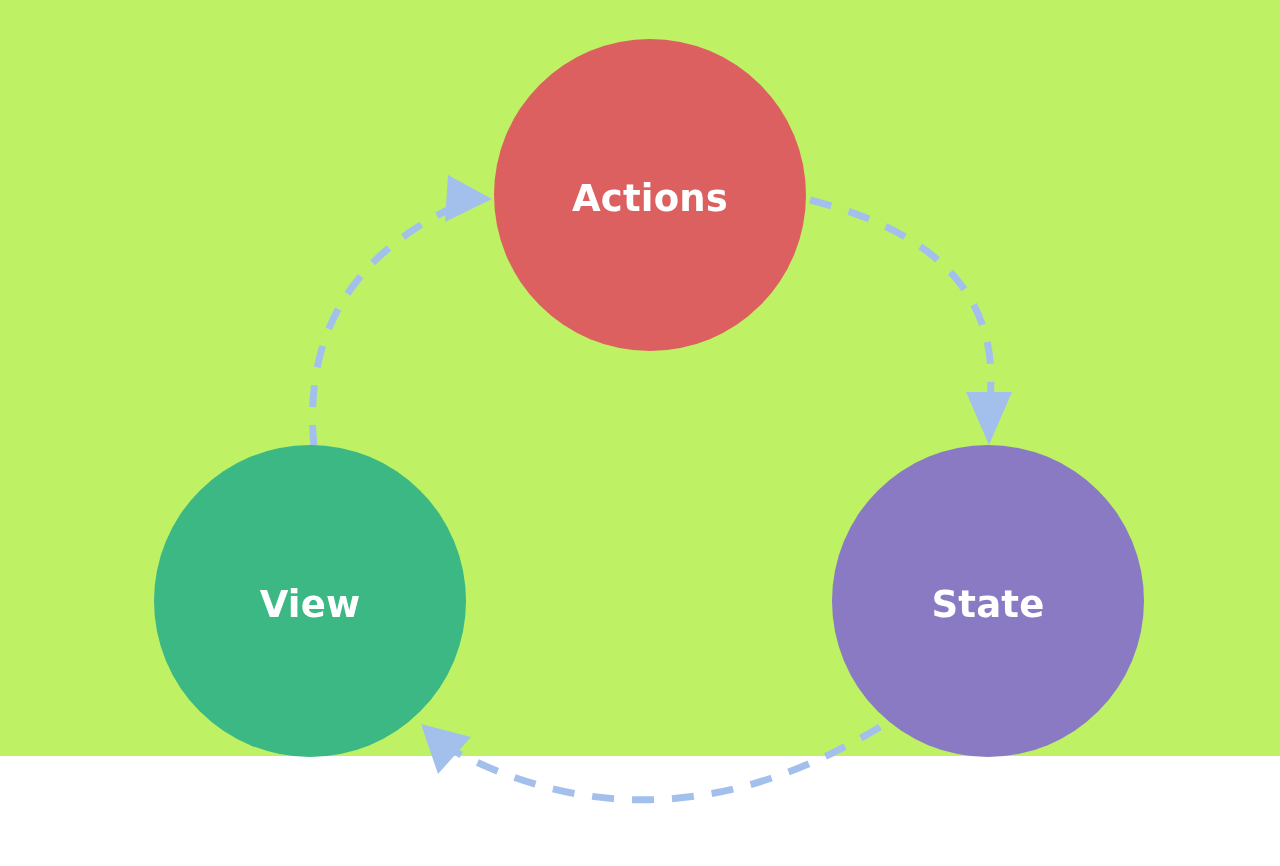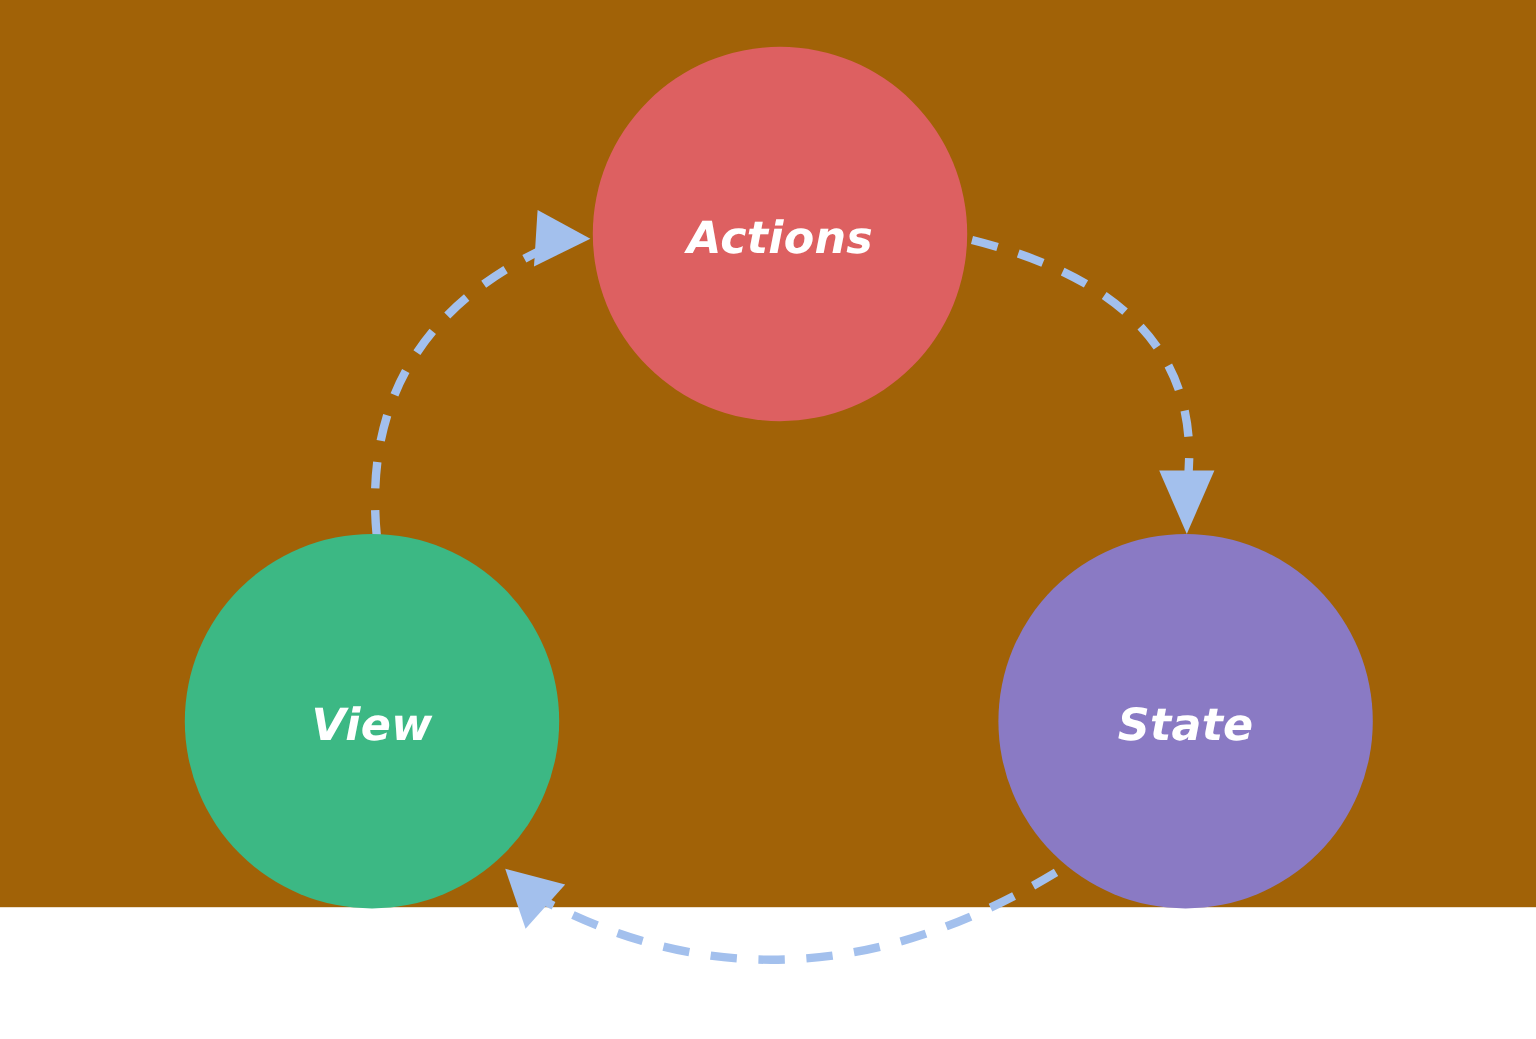--- a/index.html
+++ b/index.html
@@ -10,22 +10,21 @@
   body {
     width: 1280px;
     height: 866px;
     font-family: "DejaVu Sans", "Liberation Sans", sans-serif;
     overflow: hidden;
   }
   #diagram-root {
     position: relative;
     width: 1280px;
     height: 756px;
-    background: #a16207;
-    font-style: italic;
+    background: #bef264;
   }
   #flow-svg {
     position: absolute;
     left: 0;
     top: 0;
     width: 1280px;
     height: 866px;
     display: block;
   }
   .node-label {

